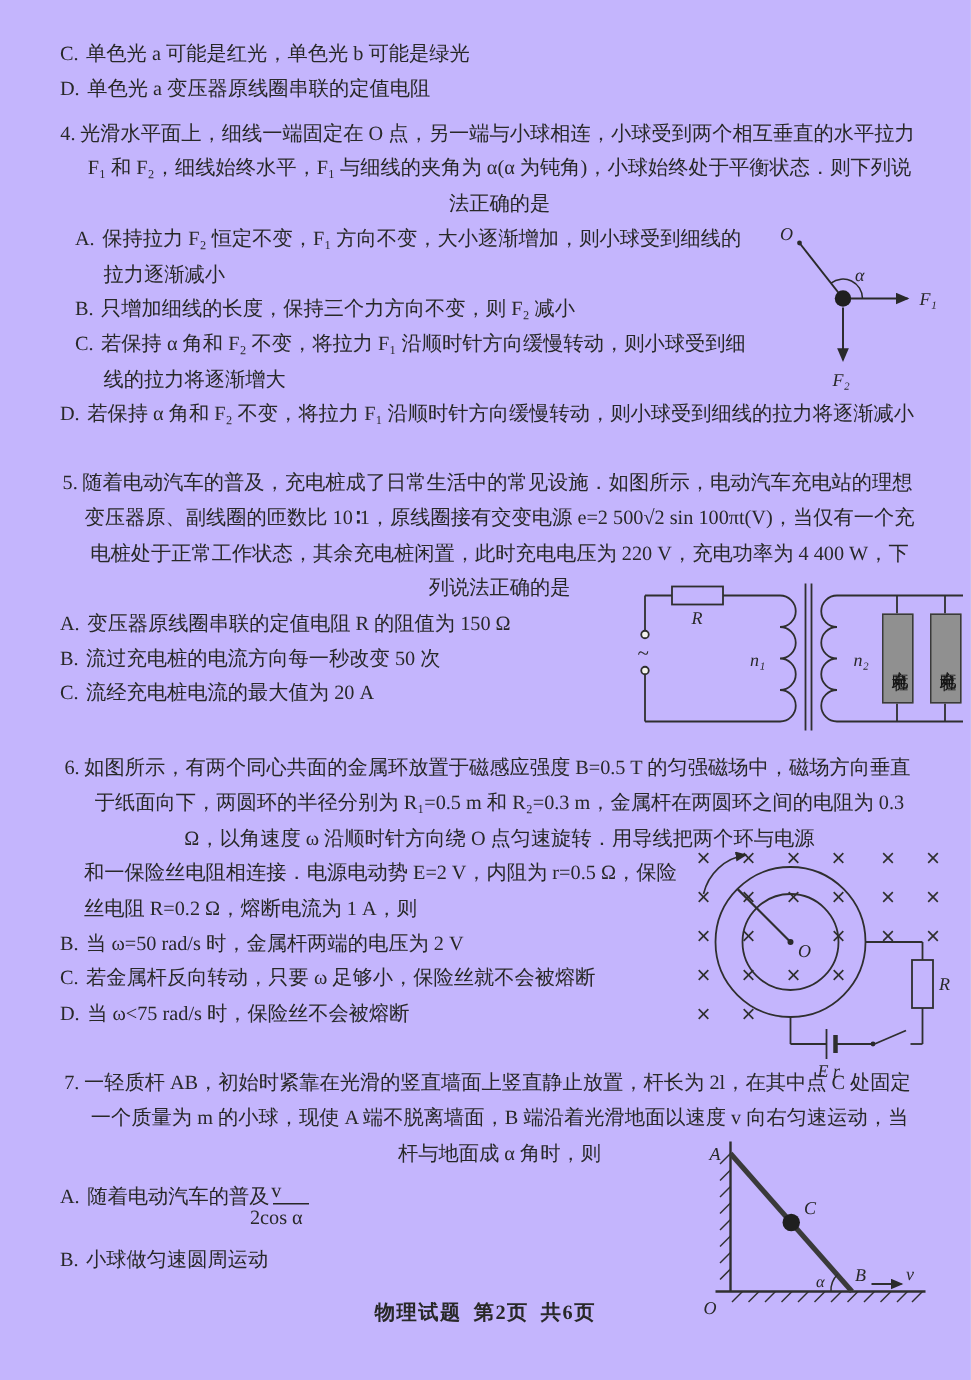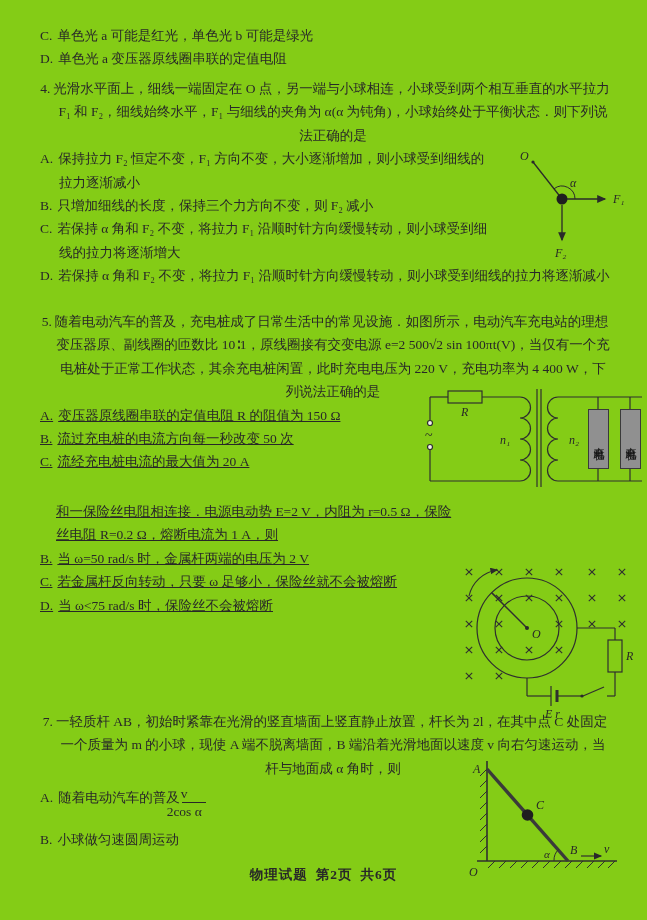--- a/index.html
+++ b/index.html
@@ -1,31 +1,31 @@
 <!DOCTYPE html>
 <html><head>
 <meta charset="utf-8">
 <style>
   * { margin:0; padding:0; box-sizing:border-box; }
   html,body { width:647px; }
   body { background:#dddcd8; }
   #page {
     position:relative; width:647px; height:920px; margin:0 auto;
-    background:#84cc16; color:#282828; overflow:hidden;
+    background:#c4b5fd; color:#282828; overflow:hidden;
     font-family:"Liberation Serif","DejaVu Serif",serif;
   }
   .block { position:absolute; left:40px; width:570px; font-size:13.5px; line-height:23.4px; }
   .stem { padding-left:16px; text-indent:-16px;text-align:center; }
   .stem-cont { padding-left:16px; }
   .qnum { margin-right:3px; }
   ol.opts { list-style:none; }
   .opt { padding-left:19px; text-indent:-19px; }
   .opt .lab { margin-right:5px; }
-  .w450 { width:452px; }
-  .w410 { width:416px;text-decoration:underline; }
+  .w450 { width:452px;margin-left:10px; }
+  .w410 { width:416px; }
   .frac { display:inline-block; vertical-align:-14px; text-align:center; margin:0 2px; }
   .frac .fnum { display:block; padding:0 4px 1px; border-bottom:1.2px solid #282828; line-height:15px; }
   .frac .fden { display:block; padding:1px 4px 0; line-height:15px; }
   .fig { position:absolute; }
   .fig svg { display:block; }
   .fig text { font-size:12px; font-style:italic; fill:#282828;
               font-family:"Liberation Serif","DejaVu Serif",serif; }
   .fig text.up { font-style:normal; }
   .pile {
     position:absolute; width:21px; height:60px; background:#909090; border:1px solid #3a3a3a;
@@ -112,20 +112,21 @@
       <text x="5" y="57" class="up" style="font-size:14px">~</text>
       <text x="41" y="33">R</text>
       <text x="80" y="61">n₁</text>
       <text x="149" y="61">n₂</text>
     </svg>
     <div class="pile" style="left:168px; top:26px;">充电桩</div>
     <div class="pile" style="left:200px; top:26px;">充电桩</div>
   </div>
 
   <div class="block" style="top:500px;">
+    <p class="stem"><span class="qnum">6.</span><span>如图所示，有两个同心共面的金属环放置于磁感应强度 B=0.5 T 的匀强磁场中，磁场方向垂直于纸面向下，两圆环的半径分别为 R₁=0.5 m 和 R₂=0.3 m，金属杆在两圆环之间的电阻为 0.3 Ω，以角速度 ω 沿顺时针方向绕 O 点匀速旋转．用导线把两个环与电源</span></p>
     <p class="stem-cont w410">和一保险丝电阻相连接．电源电动势 E=2 V，内阻为 r=0.5 Ω，保险丝电阻 R=0.2 Ω，熔断电流为 1 A，则</p>
     <ol class="opts w410">
       <li class="opt"><span class="lab">B.</span><span>当 ω=50 rad/s 时，金属杆两端的电压为 2 V</span></li>
       <li class="opt"><span class="lab">C.</span><span>若金属杆反向转动，只要 ω 足够小，保险丝就不会被熔断</span></li>
       <li class="opt"><span class="lab">D.</span><span>当 ω&lt;75 rad/s 时，保险丝不会被熔断</span></li>
     </ol>
   </div>
 
   <div class="fig" style="left:455px; top:560px;">
     <svg width="185" height="162" viewBox="0 0 185 162">

